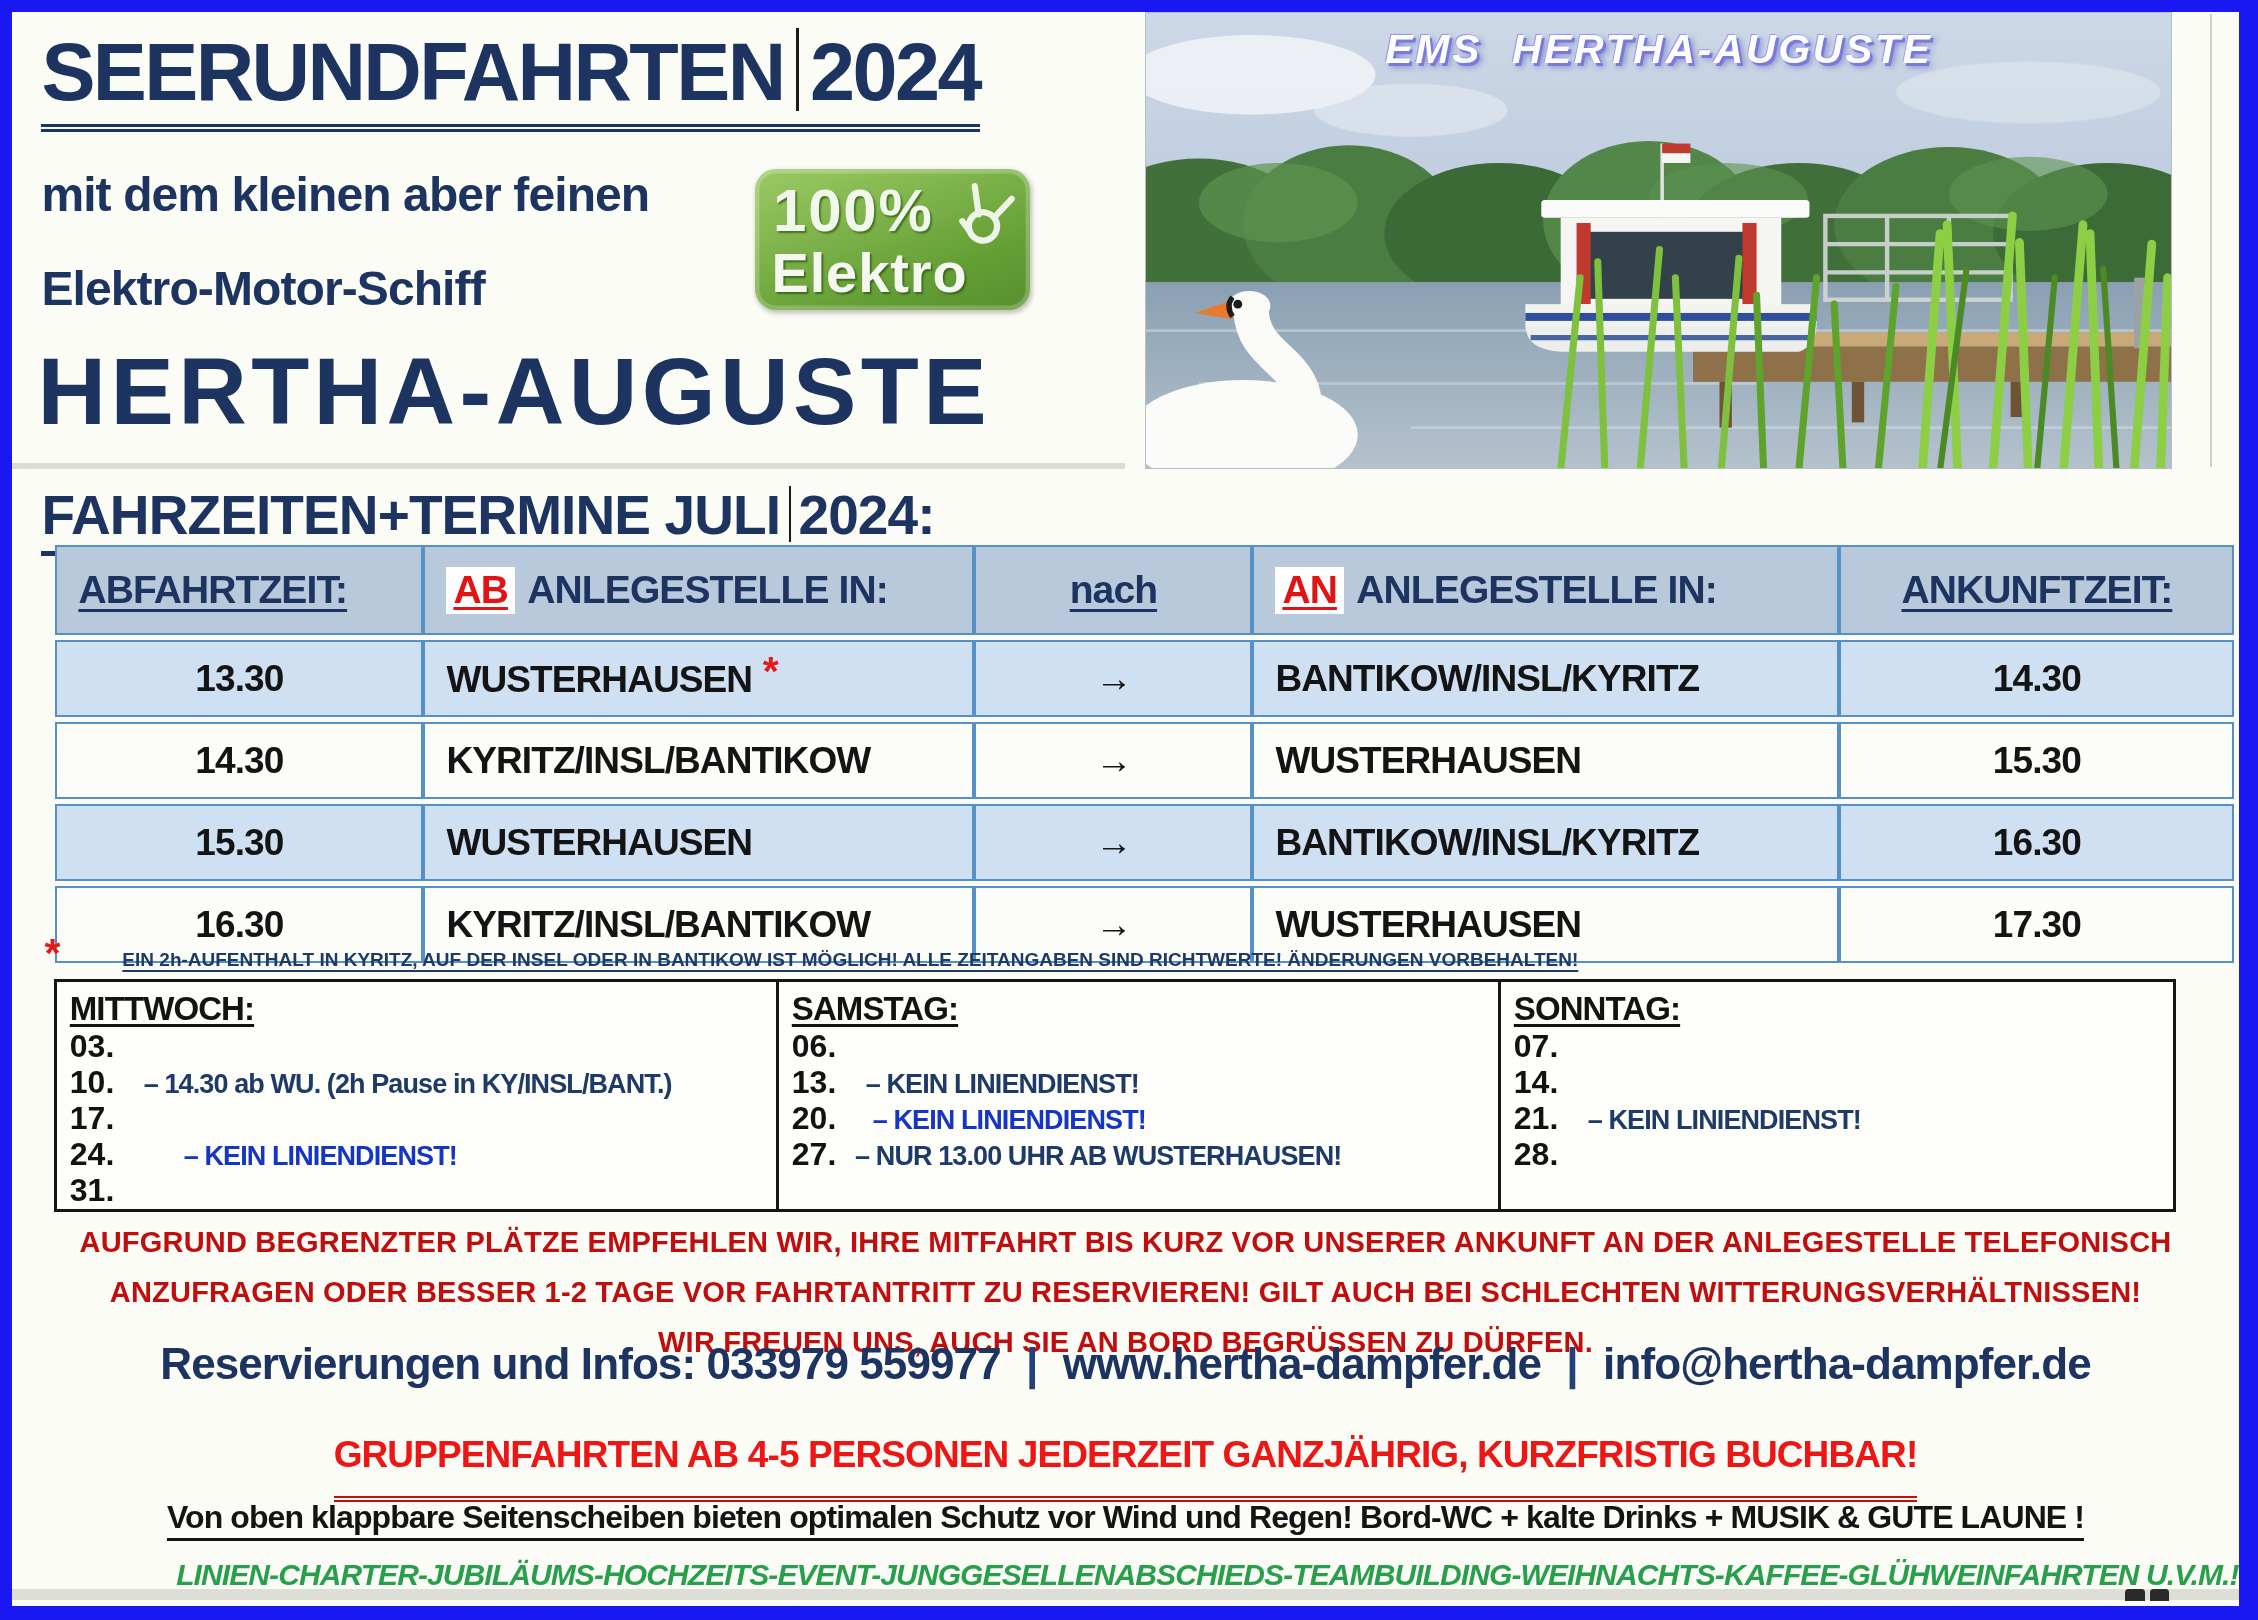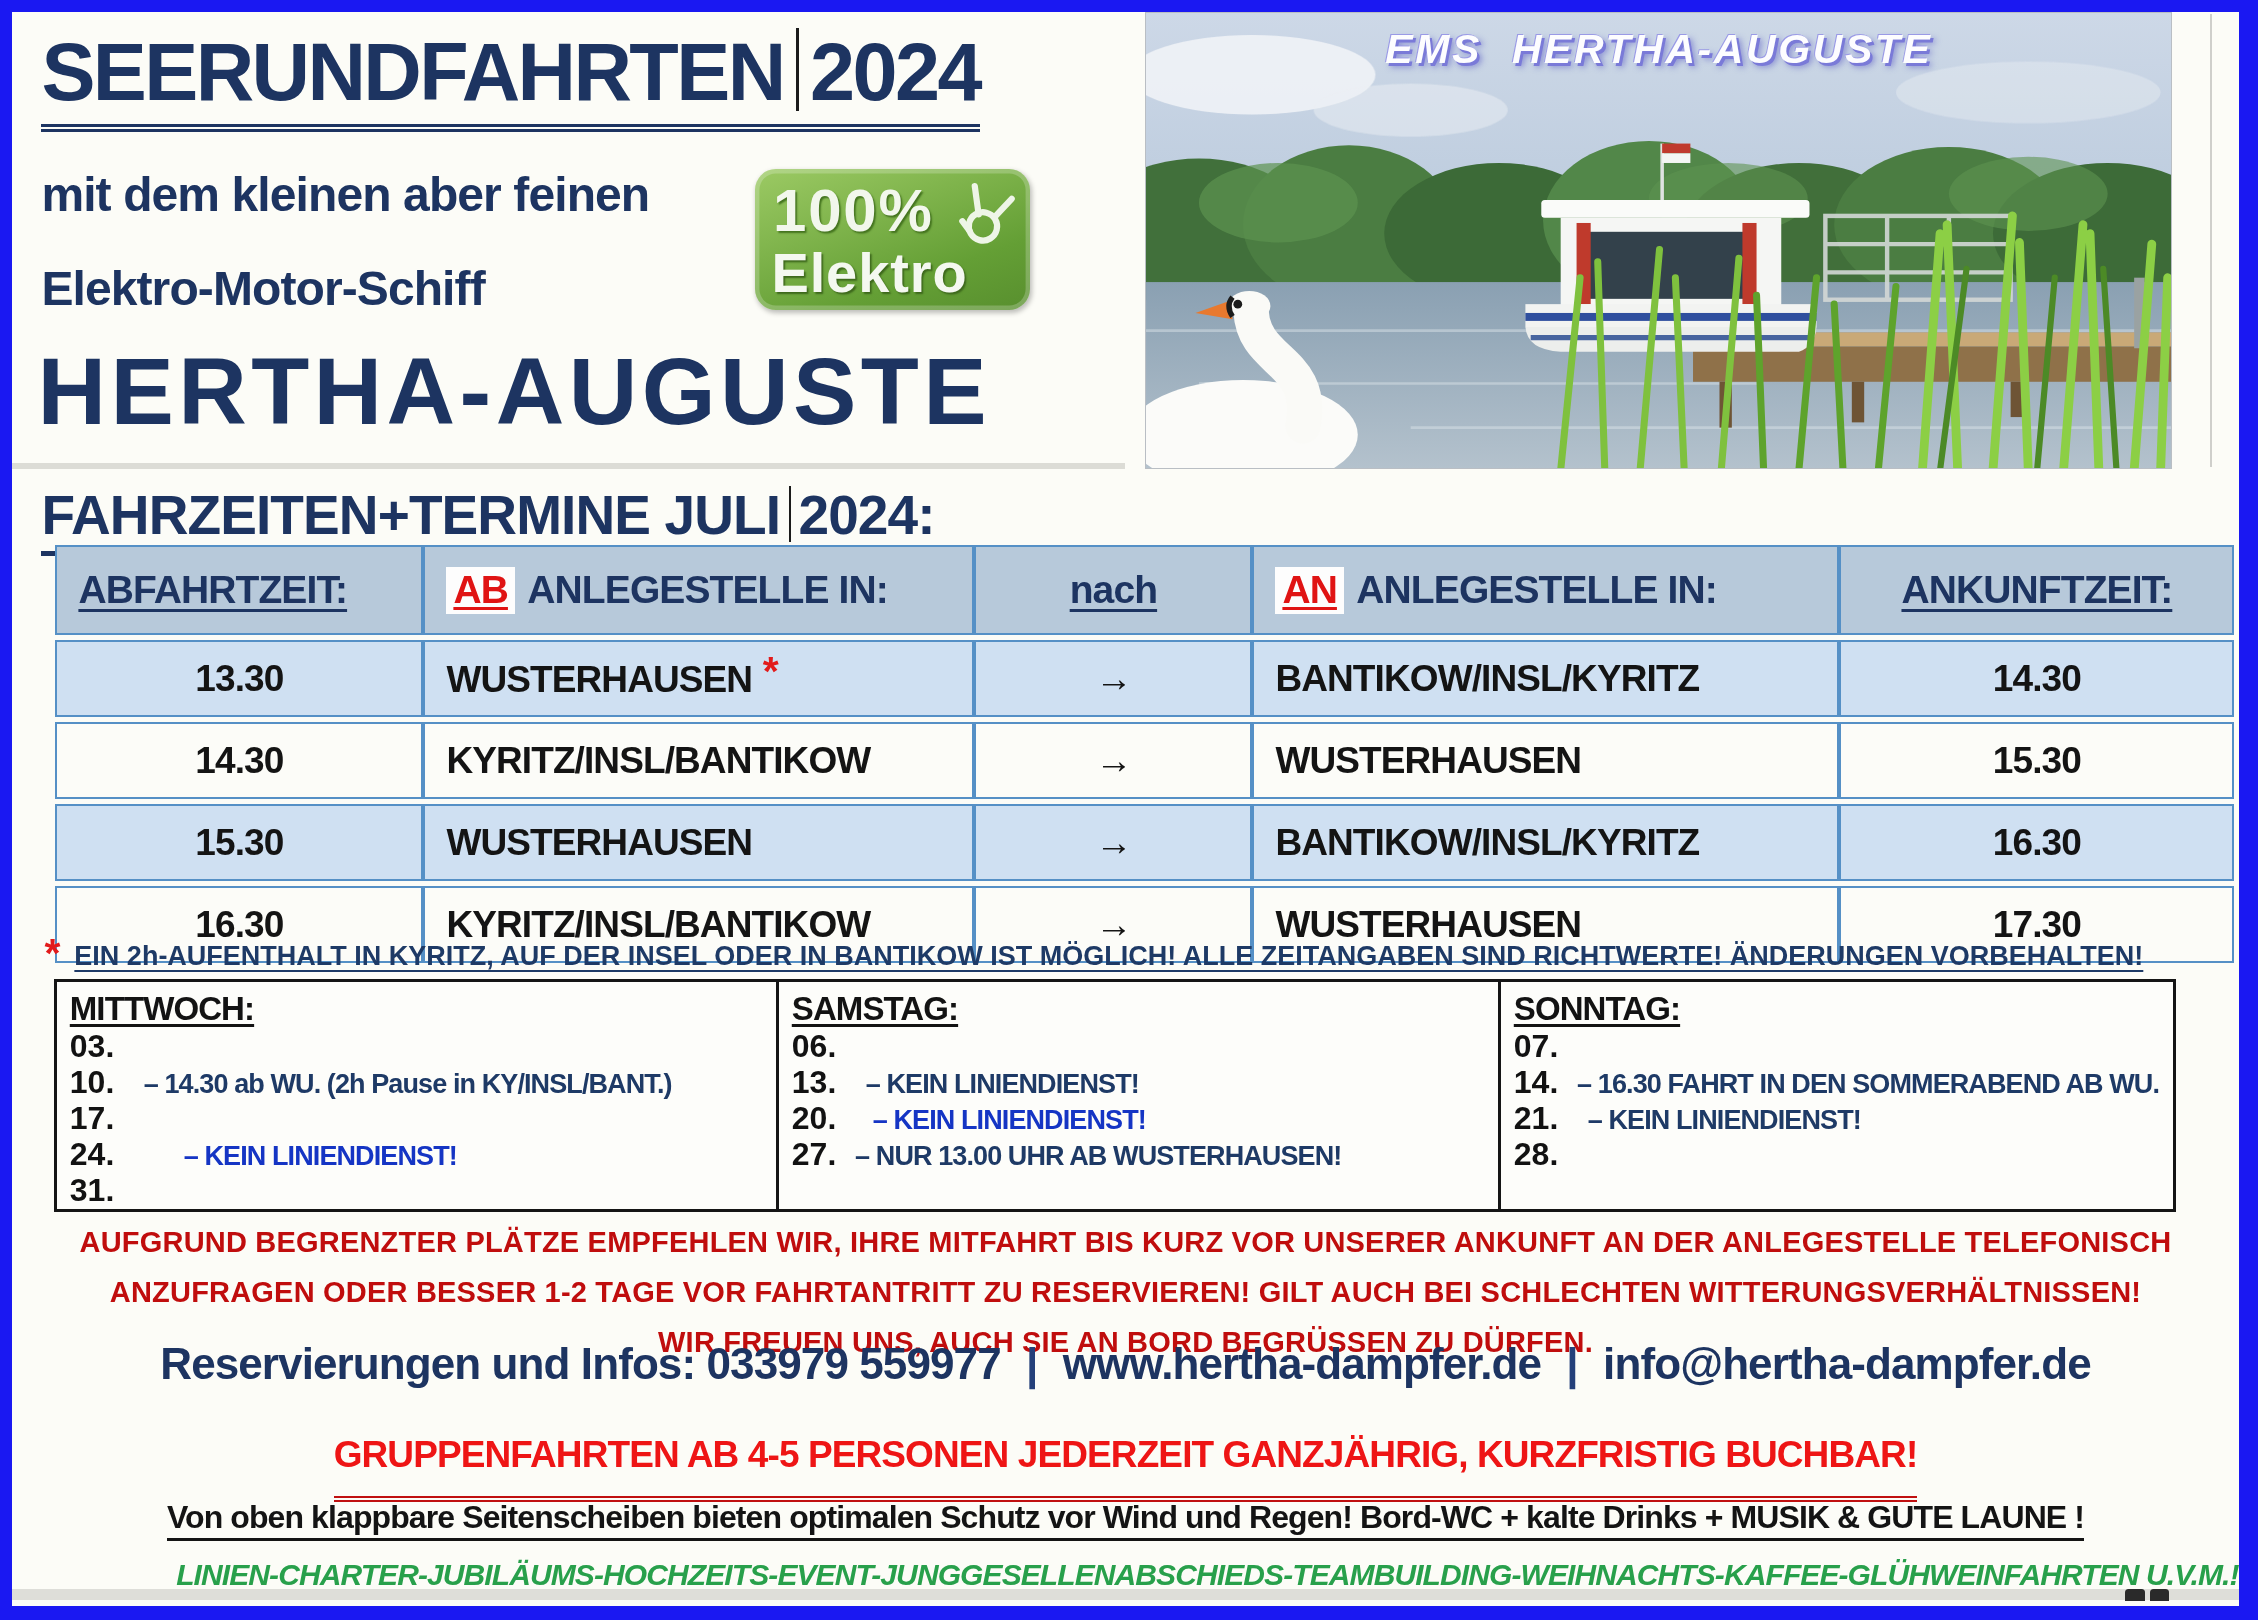--- a/index.html
+++ b/index.html
@@ -52,21 +52,21 @@
   .tt .row td{height:77px;font-size:37px;font-weight:800;letter-spacing:-0.9px;color:#141414;}
   .tt .row.blue td{background:#cfe0f2;}
   .tt .row.white td{background:#fcfcf8;}
   .tt .arrow{font-size:42px;font-weight:700;}
   .star{color:#e21b1b;font-size:41px;position:relative;top:-7px;margin-left:10.6px;}
   .star:empty{display:none;}
 
   
   .footnote{left:32px;top:918px;width:2188px;white-space:nowrap;}
   .footnote .fstar{color:#e21b1b;font-size:41px;font-weight:800;vertical-align:-1.8px;margin-right:14px;}
-  .footnote .ftext{color:#1e3a66;font-size:27px;font-weight:800;text-decoration:underline;text-decoration-thickness:1.8px;text-underline-offset:4.4px;}
+  .footnote .ftext{color:#1e3a66;font-size:19px;font-weight:800;text-decoration:underline;text-decoration-thickness:1.8px;text-underline-offset:4.4px;margin-left:48px;}
 
   
   .daybox{top:967px;height:233px;background:#fdfdfa;border:3.5px solid #151515;padding:7px 16px 3.5px 12.4px;overflow:hidden;}
   .db1{left:42px;width:725px;}
   .db2{left:764px;width:725px;}
   .db3{left:1486px;width:678px;}
   .daybox .db-title{font-size:33px;font-weight:700;color:#131313;text-decoration:underline;text-decoration-thickness:2.6px;text-underline-offset:4.4px;letter-spacing:-0.9px;line-height:39px;}
   .entry{display:flex;align-items:baseline;height:36px;white-space:nowrap;}
   .entry .day{flex:0 0 58px;font-size:32px;font-weight:800;color:#121212;}
   .entry .note{font-size:27px;font-weight:800;letter-spacing:-0.9px;}
@@ -298,21 +298,20 @@
         </div>
     </div>
     <div class="abs daybox db3">
       <div class="db-title">SONNTAG:</div>
       <div class="entry">
           <span class="day">07.</span>
           <span class="note navy"></span>
         </div>
       <div class="entry">
           <span class="day">14.</span>
-          <span class="note navy ind0">– 16.30 FAHRT IN DEN SOMMERABEND AB WU.</span>
         </div>
       <div class="entry">
           <span class="day">21.</span>
           <span class="note navy ind1">–  KEIN LINIENDIENST!</span>
         </div>
       <div class="entry">
           <span class="day">28.</span>
           <span class="note navy"></span>
         </div>
     </div>

